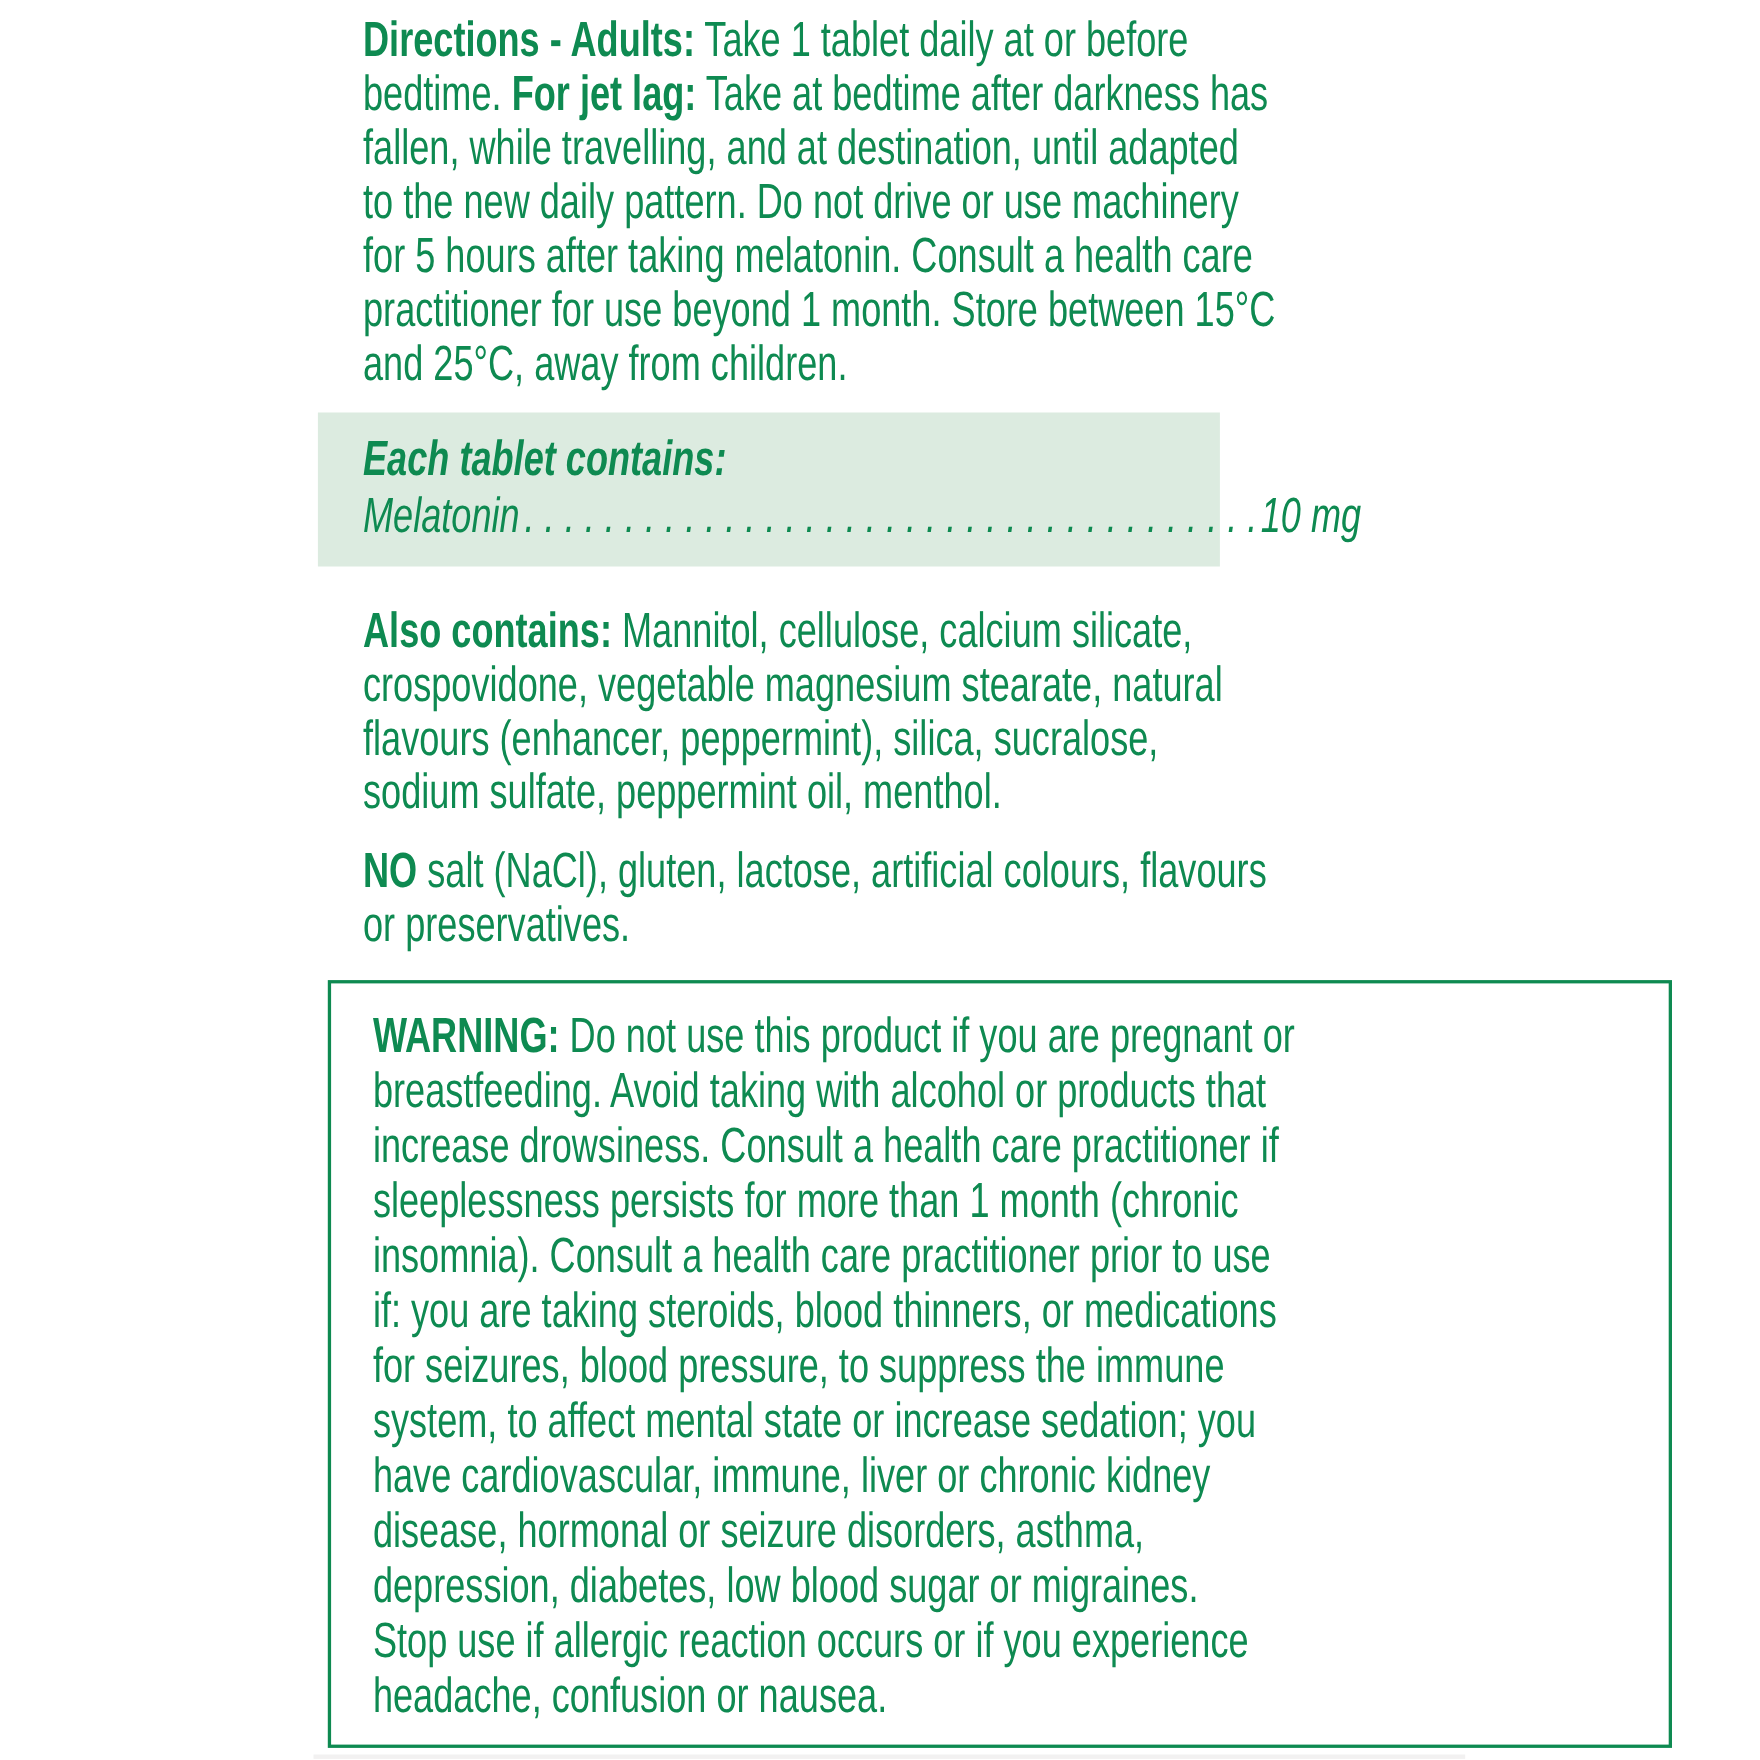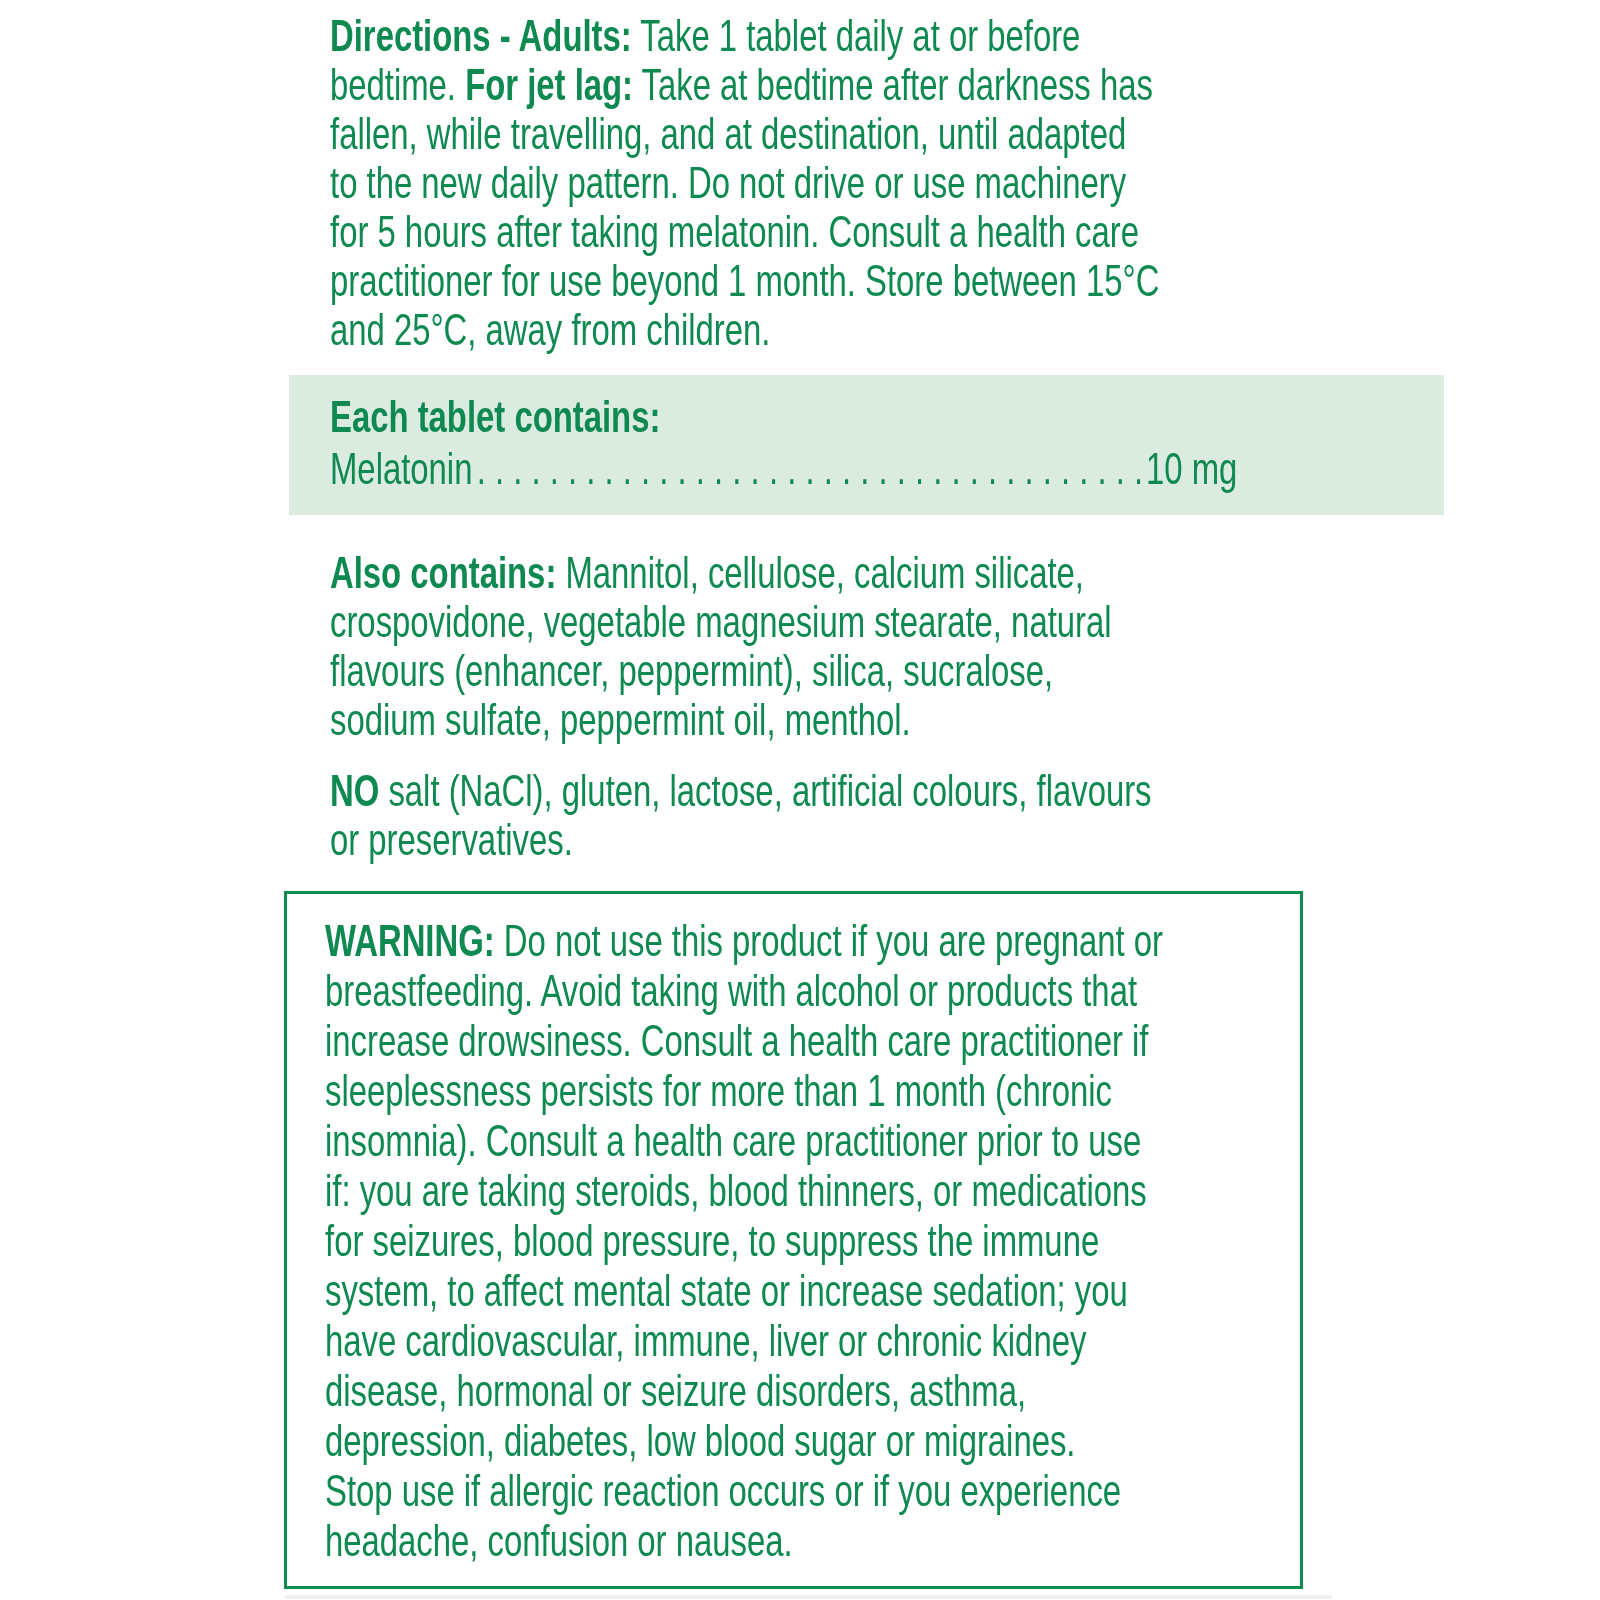--- a/index.html
+++ b/index.html
@@ -31,23 +31,24 @@
   }
   .para .line{white-space:pre;}
   .b, .para .line span.b{font-weight:bold;}
   .directions{left:330px;top:11px;}
   .also{left:330px;top:548px;}
   .no-claims{left:330px;top:766px;}
 
   .dose-box{
     position:absolute;
     left:289px;top:375px;
-    width:1155px;height:140px;
+    width:820px;height:140px;
     background:var(--box-bg);
     padding:16px 0 0 41px;
+    font-style:italic;
   }
   .dose-box .scaled{
     transform:scaleX(var(--condense));
     transform-origin:0 0;
     font-size:45px;
     line-height:52px;
   }
   .dose-heading{font-weight:bold;white-space:pre;}
   .dose-row{
     width:1243px;
@@ -57,22 +58,22 @@
   }
   .dose-row .dots{
     flex:1 1 0;
     min-width:0;
     overflow:hidden;
     white-space:nowrap;
     margin:0 6px;
   }
   .warning-box{
     position:absolute;
-    left:284px;top:891px;
-    width:1019px;height:698px;
+    left:298px;top:891px;
+    width:1222px;height:698px;
     border:3px solid var(--green);
     background:var(--page-bg);
   }
   .warning-para{
     position:absolute;
     left:38px;top:22px;
     line-height:50px;
   }
   .footer-line{
     position:absolute;

